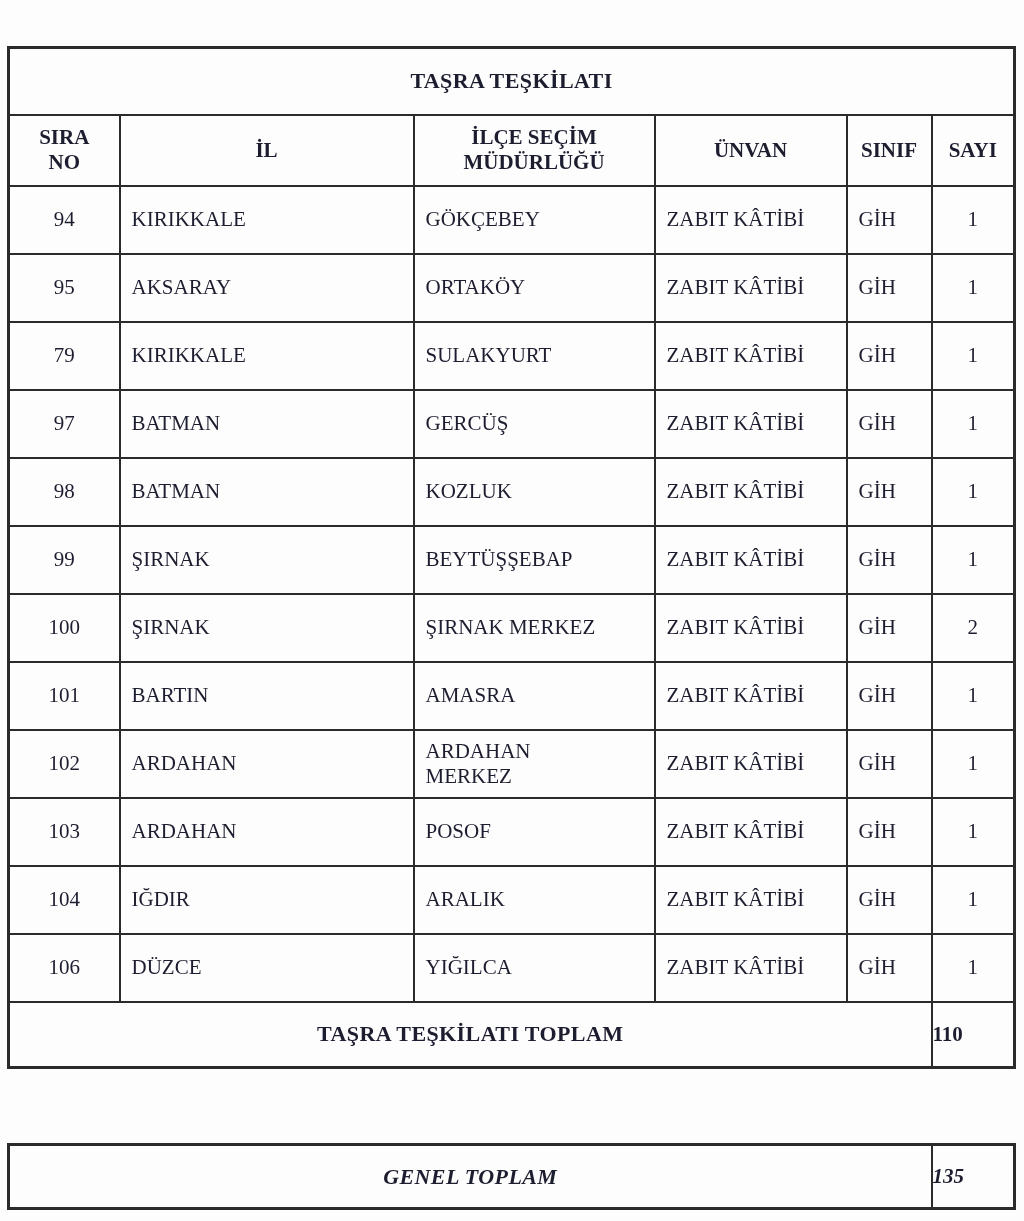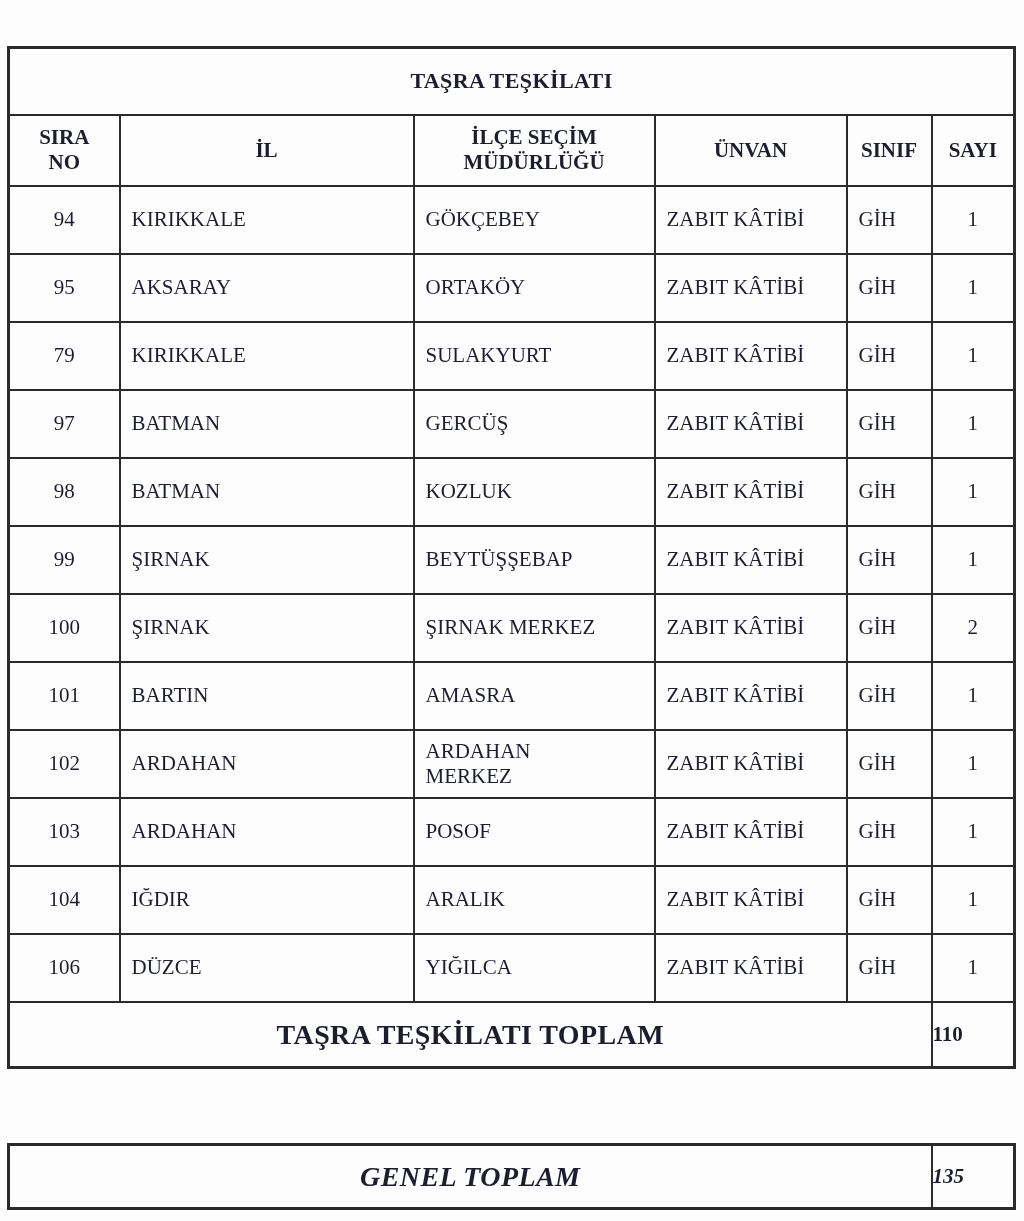--- a/index.html
+++ b/index.html
@@ -61,21 +61,21 @@
     padding-left:11px;
     padding-right:4px;
   }
   .cell-center{
     text-align:center;
   }
   .total-row td{
     height:66px;
   }
   .total-label{
-    font-size:28px;
+    font-size:22px;
     font-weight:bold;
     text-align:center;
     letter-spacing:0.4px;
   }
   .total-value{
     font-size:21px;
     font-weight:bold;
     text-align:left;
   }
   .grand-table{

